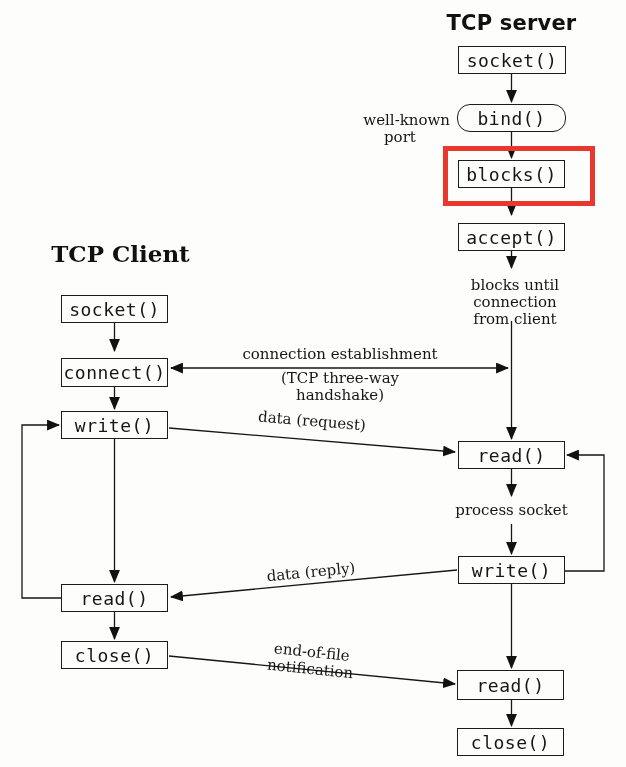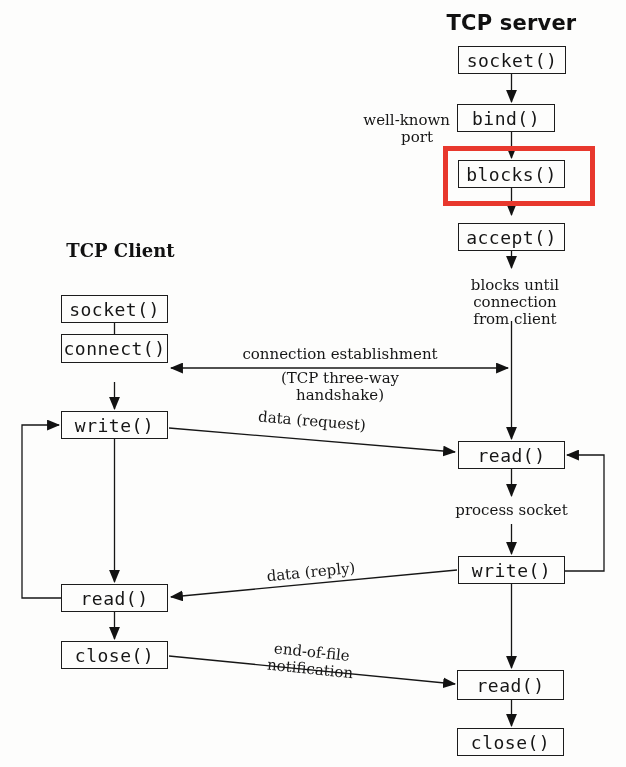--- a/index.html
+++ b/index.html
@@ -35,21 +35,21 @@
     color:#111;
     z-index:3;
     text-align:center;
   }
   .title-server{
     font-family:"DejaVu Sans","Liberation Sans",sans-serif;
     font-weight:700;font-size:21px;letter-spacing:0.2px;
   }
   .title-client{
     font-family:"DejaVu Serif","Liberation Serif",serif;
-    font-weight:700;font-size:18px;
+    font-weight:700;font-size:23px;
   }
   .note{
     position:absolute;
     font-size:15px;
     color:#161616;
     z-index:3;
     line-height:17px;
   }
   .center{text-align:center;}
   .right{text-align:right;margin-top:16px;}
@@ -95,39 +95,39 @@
     <line x1="171" y1="368" x2="508" y2="368" marker-start="url(#ah)" marker-end="url(#ah)"></line>
     <line x1="169" y1="428" x2="455" y2="452" marker-end="url(#ah)"></line>
     <line x1="457" y1="570" x2="171" y2="597" marker-end="url(#ah)"></line>
     <line x1="169" y1="656" x2="455" y2="684" marker-end="url(#ah)"></line>
   </svg>
 
   <div class="title title-server" style="left:401px;top:11px;width:221px;">TCP server</div>
   <div class="title title-client" style="left:30px;top:240px;width:181px;">TCP Client</div>
 
   <div class="node" style="left:458px;top:46px;width:108px;height:28px;">socket()</div>
-  <div class="node" style="left:457px;top:104px;width:98px;height:28px;">bind()</div>
+  <div class="node" style="left:457px;top:104px;width:109px;height:28px;border-radius:13px;">bind()</div>
   <div class="node" style="left:458px;top:160px;width:107px;height:28px;">blocks()</div>
   <div class="node" style="left:458px;top:217px;width:107px;height:28px;margin-top:6px;">accept()</div>
   <div class="node" style="left:458px;top:441px;width:107px;height:28px;">read()</div>
   <div class="node" style="left:458px;top:556px;width:107px;height:28px;">write()</div>
   <div class="node" style="left:457px;top:670px;width:107px;height:30px;">read()</div>
   <div class="node" style="left:457px;top:728px;width:107px;height:28px;">close()</div>
 
   <div id="highlight" style="border-color: rgb(232, 56, 45);"></div>
 
   <div class="node" style="left:61px;top:295px;width:107px;height:28px;">socket()</div>
-  <div class="node" style="left:61px;top:334px;width:107px;height:29px;">connect()</div>
+  <div class="node" style="left:61px;top:358px;width:107px;height:29px;">connect()</div>
   <div class="node" style="left:61px;top:411px;width:107px;height:28px;">write()</div>
   <div class="node" style="left:61px;top:584px;width:107px;height:28px;">read()</div>
   <div class="node" style="left:61px;top:641px;width:107px;height:28px;">close()</div>
 
   <div class="note right" style="left:356px;top:96px;width:94px;">
     <div>well-known</div>
-    <div style="text-align:center;padding-left:28px;">port</div>
+    <div style="text-align:left;padding-left:28px;">port</div>
   </div>
 
   <div class="note center" style="left:427px;top:277px;width:176px;">
     <div>blocks until connection</div>
     <div>from client</div>
   </div>
 
   <div class="note center" style="left:240px;top:346px;width:200px;">connection establishment</div>
   <div class="note center" style="left:240px;top:370px;width:200px;">(TCP three-way handshake)</div>
 

